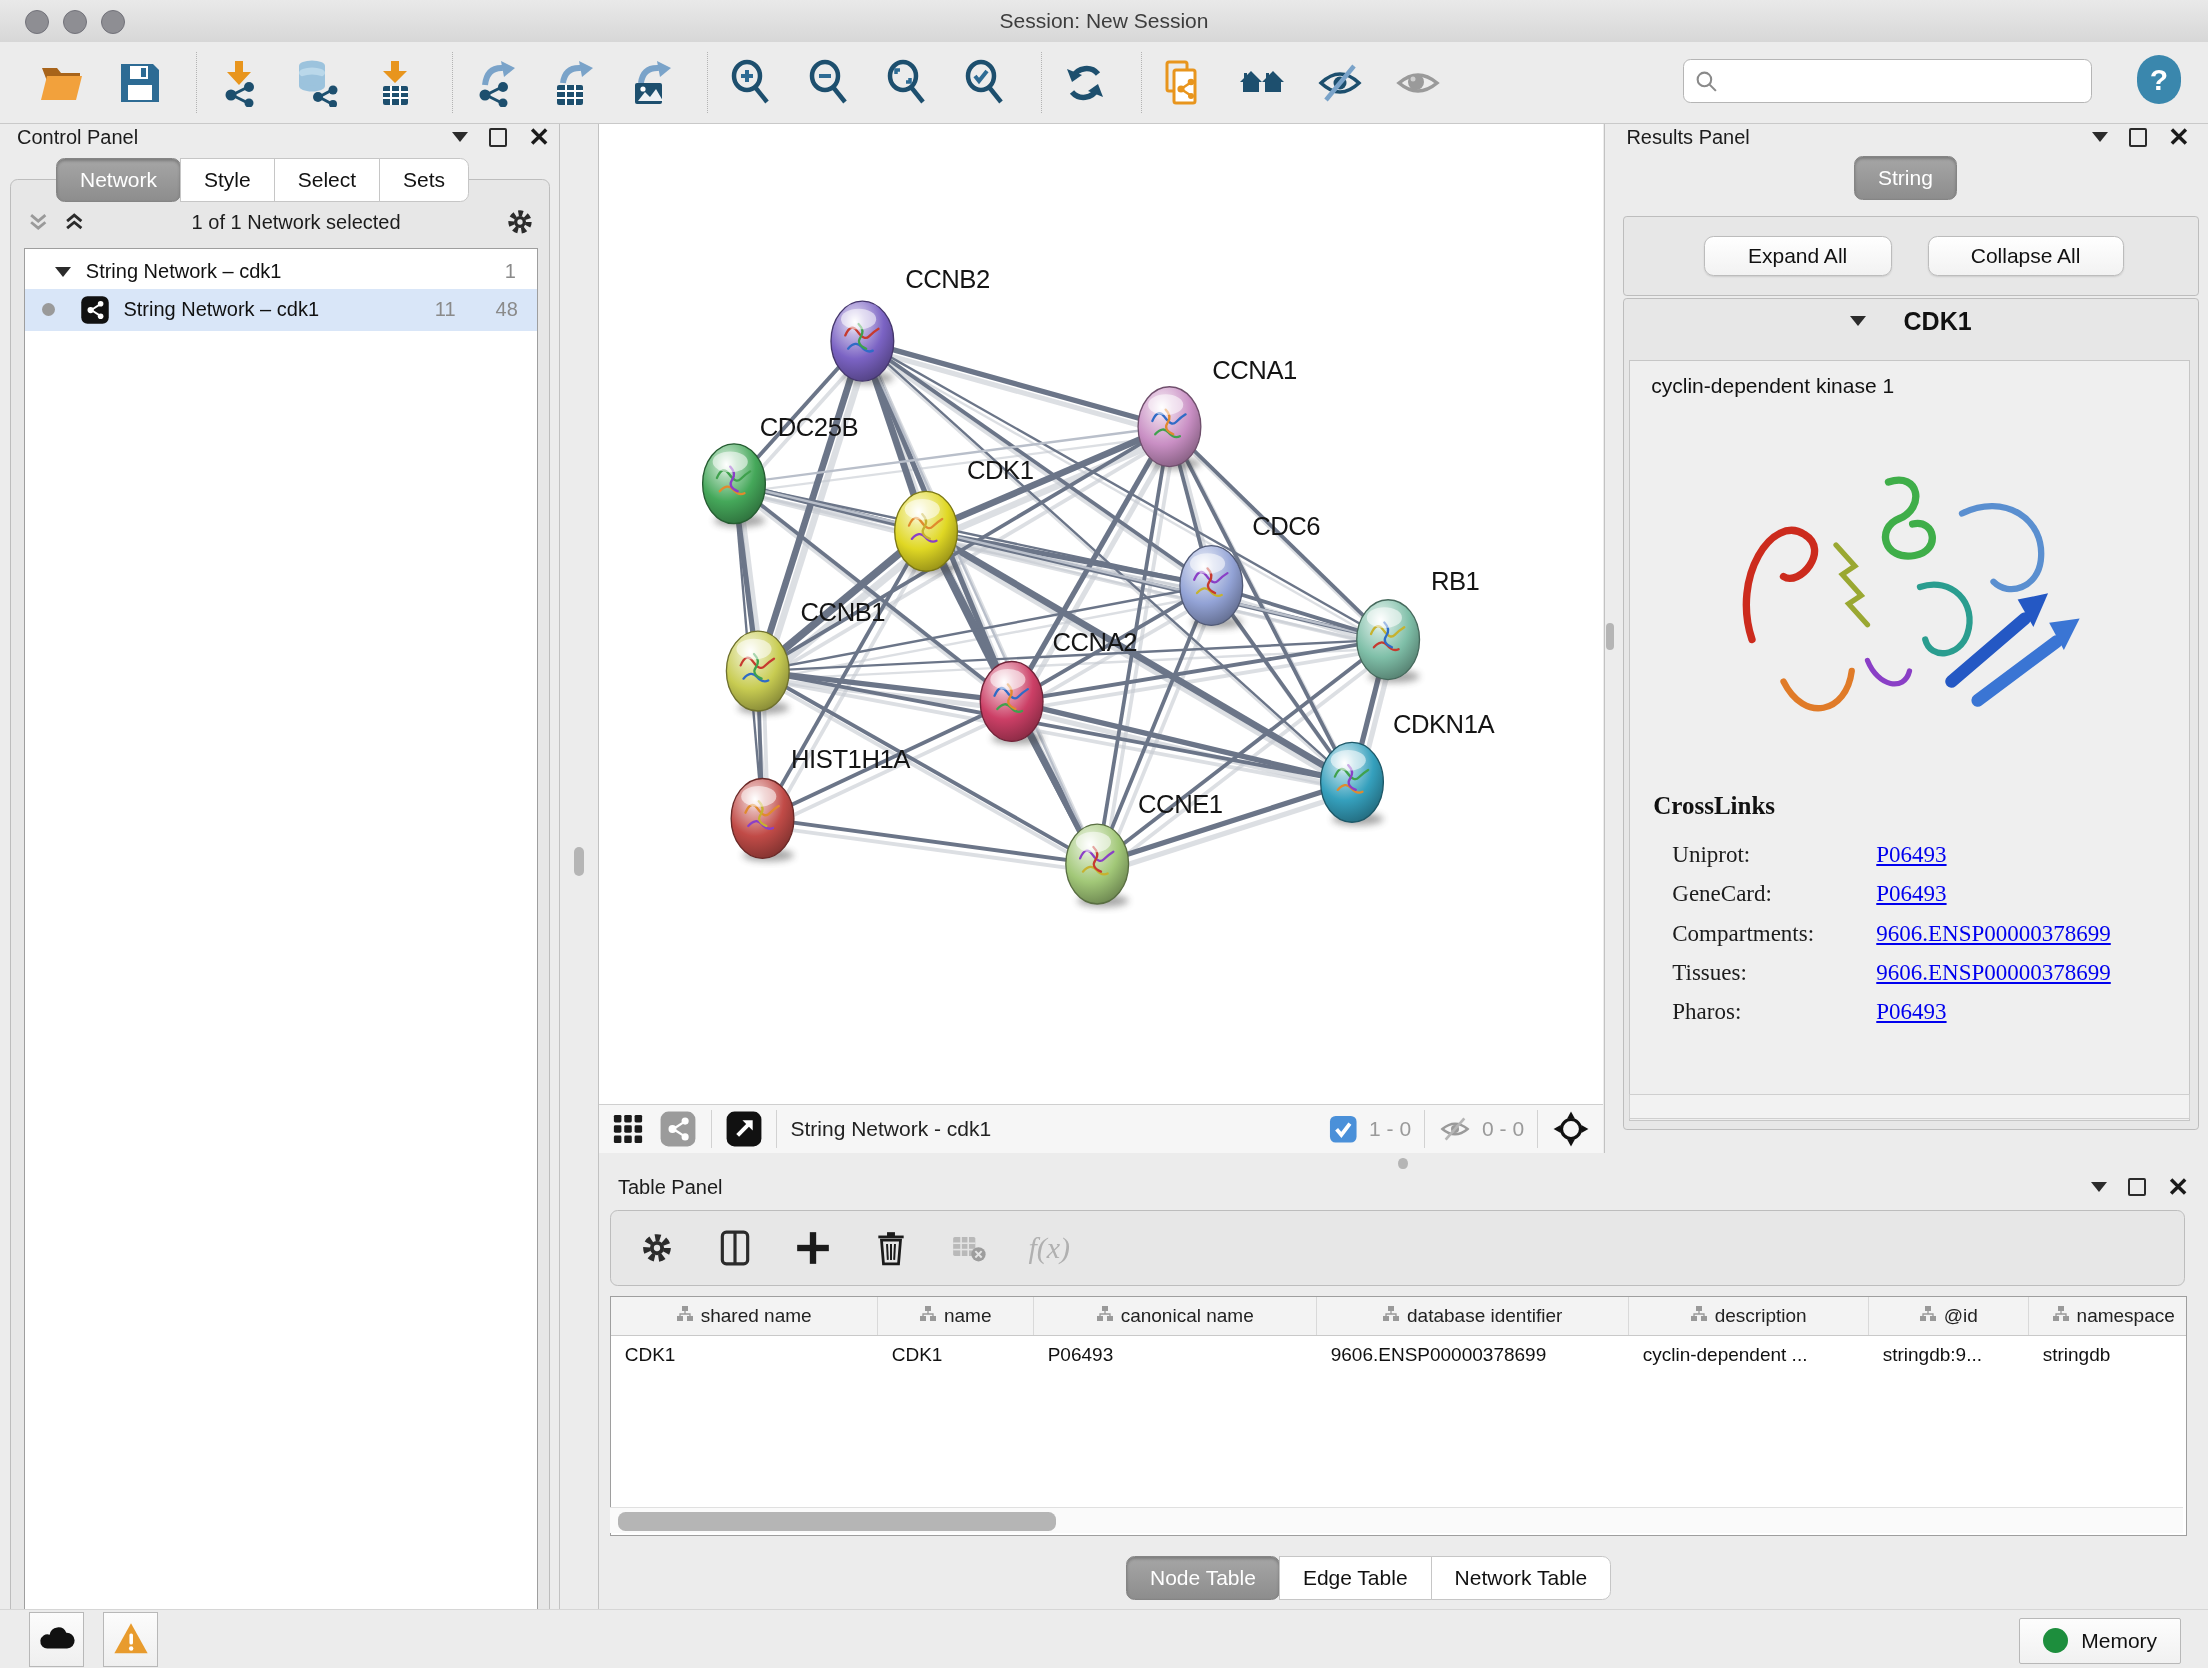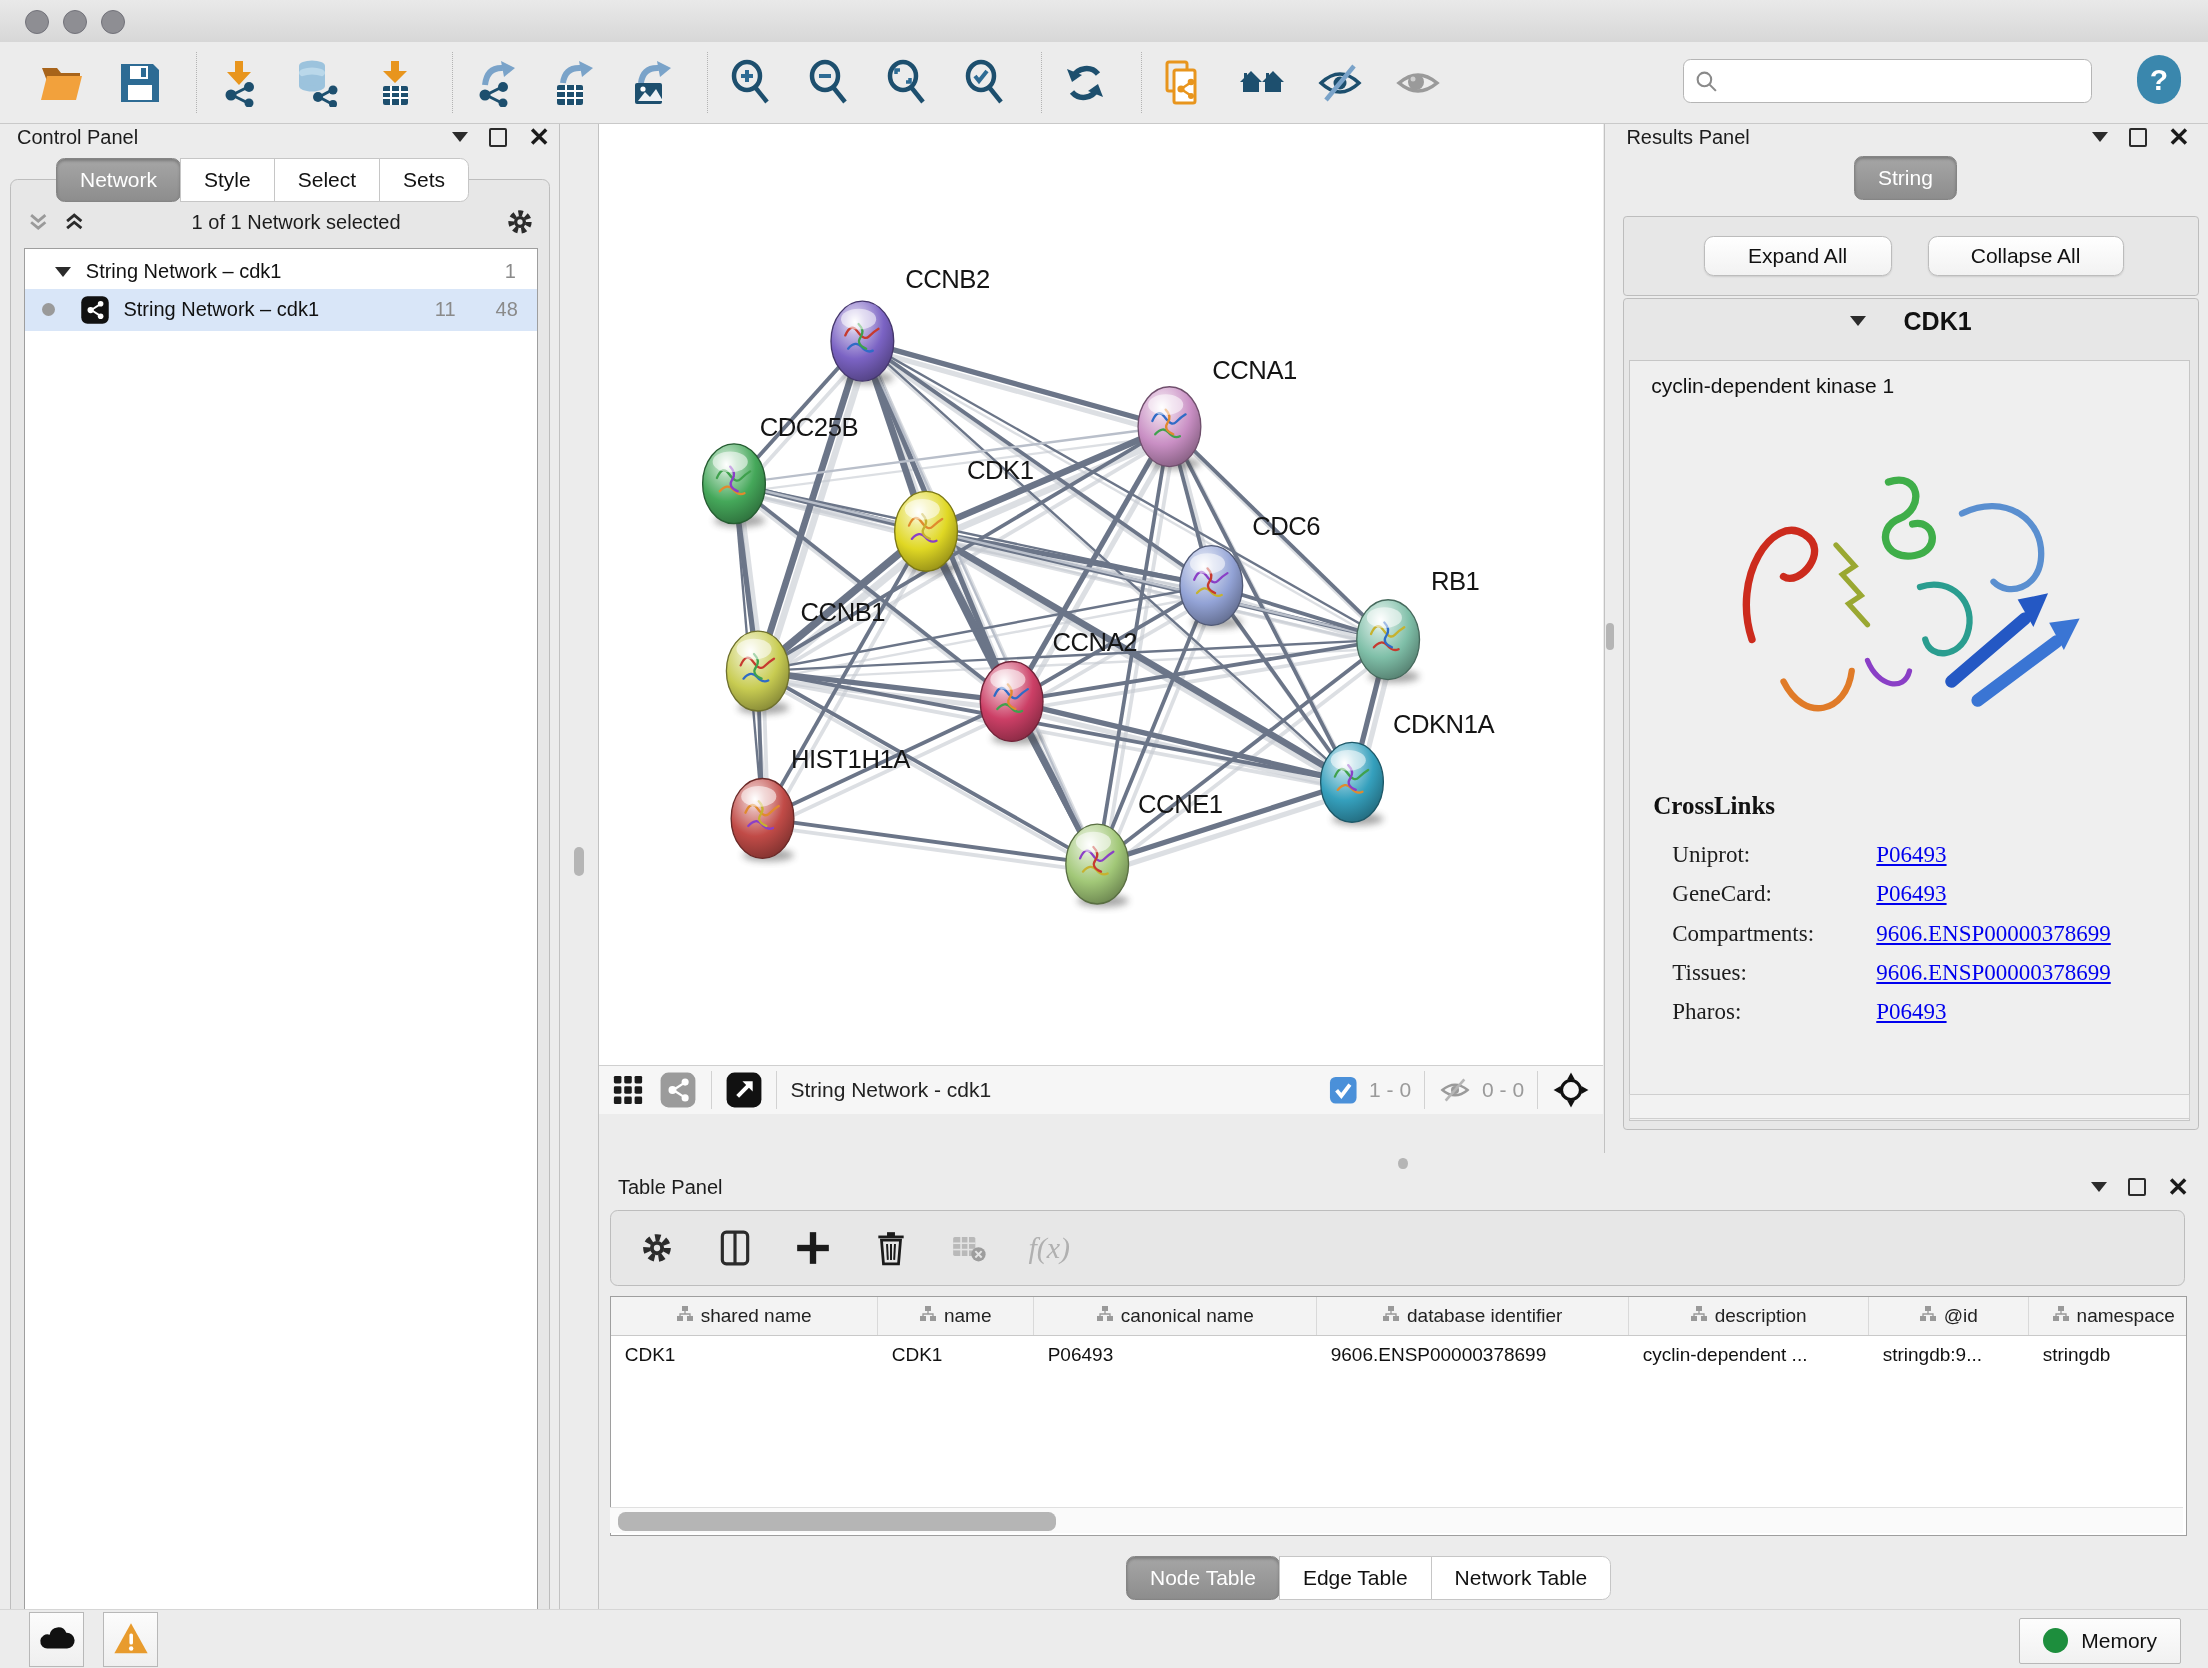--- a/index.html
+++ b/index.html
@@ -38,21 +38,21 @@
   #ctrl-inner-bar{left:13.3px;top:21px;width:512px;height:42px;display:flex;align-items:center;}
   #net-list{left:13.3px;top:68px;width:512px;height:1392px;background:#fff;border:1px solid #9e9e9e;}
   .tree-row{display:flex;align-items:center;height:34px;font-size:20px;color:#111;}
   .tree-row.sel{background:#d9e6f8;height:42px;}
   .cnt{color:#8a8a8a;}
   
   .vsplit{top:124px;width:38px;height:1486px;background:#ececec;border-left:1px solid #c2c2c2;border-right:1px solid #c2c2c2;}
   .handle{background:#b5b5b5;border-radius:7.6px;}
   
   #canvas{left:599px;top:124px;width:1004px;height:980px;background:#fff;}
-  #netbar{left:599px;top:1065px;width:1004px;height:49px;background:#f6f6f6;border-top:1px solid #cfcfcf;display:flex;align-items:center;padding:0 13.3px;box-sizing:border-box;}
+  #netbar{left:599px;top:1104px;width:1004px;height:49px;background:#f6f6f6;border-top:1px solid #cfcfcf;display:flex;align-items:center;padding:0 13.3px;box-sizing:border-box;}
   .nb-sep{height:38px;border-left:1px solid #d2d2d2;margin:0 13.3px;}
   .node-label{font-family:"Liberation Sans",sans-serif;font-size:27px;fill:#141414;letter-spacing:-0.5px;}
   #hsplit{left:599px;top:1153px;width:1609px;height:19px;background:#ececec;}
   
   #results{left:1615px;top:124px;width:593px;height:1029px;background:#ececec;}
   .ser{font-family:"Liberation Serif",serif;}
   .link{color:#0000ee;text-decoration:underline;}
   
   #tablep{left:599px;top:1172px;width:1609px;height:438px;background:#ececec;}
   #tbl-toolbar{left:11.4px;top:38px;width:1575px;height:76px;display:flex;align-items:center;padding-left:27px;box-sizing:border-box;gap:40px;}
@@ -73,20 +73,21 @@
 </style>
 </head>
 <body>
 
 <div id="win">
 
   <div id="titlebar" class="abs">
     <div class="tl abs" style="left:25px"></div>
     <div class="tl abs" style="left:63px"></div>
     <div class="tl abs" style="left:101px"></div>
+    <div id="win-title" class="abs">Session: New Session</div>
   </div>
 
   <div id="toolbar" class="abs">
     <div class="tbtn">
         <svg viewBox="0 0 48 48">
           <path d="M4 9h15l4 5h19v8H9z" fill="#a8641a"></path>
           <path d="M9 17h35l-6 24H3z" fill="#f2a13c"></path>
         </svg>
       </div>
     <div class="tbtn">

